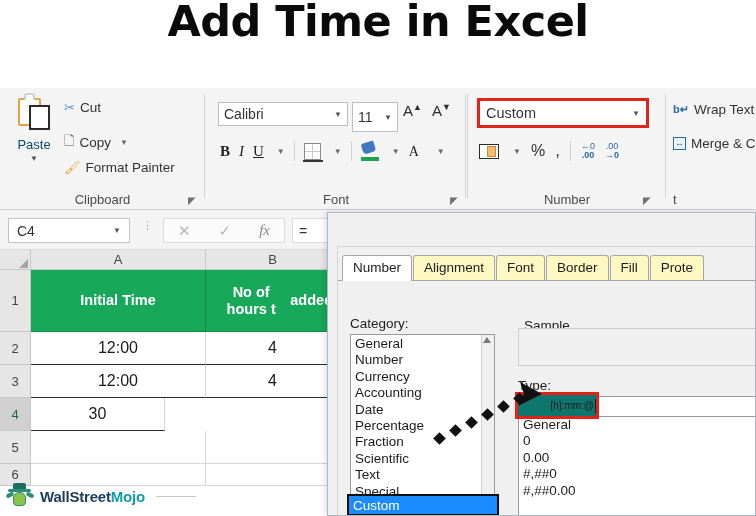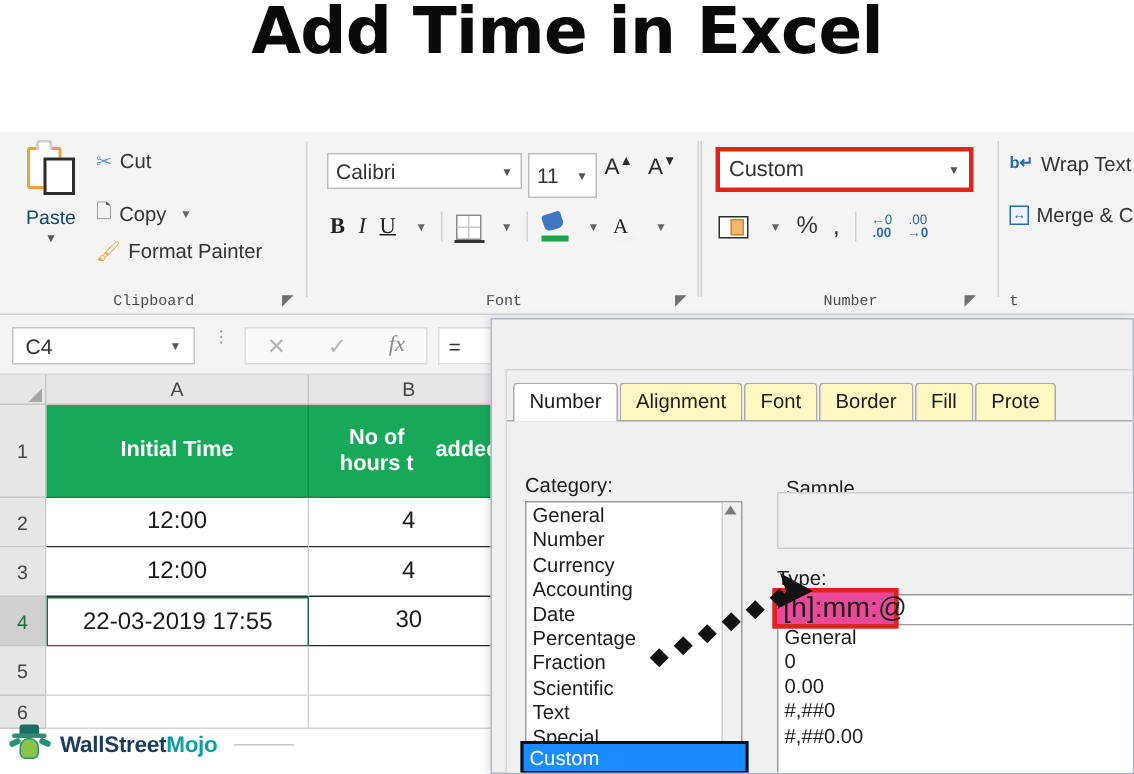--- a/index.html
+++ b/index.html
@@ -67,23 +67,22 @@
     border-bottom: 1px solid #d0d0d0;
   }
   .grp {
     position: absolute;
     top: 0; height: 122px;
   }
   .grp-label {
     position: absolute;
     bottom: 3px; width: 100%;
     text-align: center;
-    font-size: 10px;
+    font-size: 13px;
     color: #4a4a4a;
-    font-family: Liberation Mono, monospace;
   }
   .grp-sep {
     position: absolute;
     top: 6px; width: 1px; height: 104px;
     background: #d3d3d3;
   }
   .dlg-launcher {
     position: absolute;
     bottom: 4px;
     font-size: 10px; color: #707070;
@@ -458,24 +457,25 @@
     position:absolute; left: 176px; top: 80px;
     width: 240px; height: 21px;
     background:#ffffff; border:1px solid #9a9a9a;
     display:flex; align-items:center; padding-left: 4px;
     font-size: 13.5px; color:#1c1c1c;
   }
   .type-hl {
     position:absolute; left: 173px; top: 76px;
     width: 84px; height: 27px;
     border: 3px solid #e2231a;
-    background:#ec4899;
+    background:#0f766e;
     display:flex; align-items:center; padding-left: 4px;
-    font-size: 19px; color:#1c1c1c;
+    font-size: 10px; color:#1c1c1c;
     z-index: 5;
+    justify-content: flex-end;
   }
   .type-caret {
     display:inline-block; width:1px; height:14px;
     background:#1c1c1c; margin-left:1px;
   }
   .type-list {
     position:absolute; left: 176px; top: 101px;
     width: 240px; height: 101px;
     background:#ffffff; border:1px solid #9a9a9a; border-top:none;
     overflow:hidden;
@@ -650,21 +650,20 @@
     </div>
 
     <div class="srow">
       <div class="rowhdr r3">3</div>
       <div class="cell num col-a r3 thickb">12:00</div>
       <div class="cell num col-b r3 thickb">4</div>
     </div>
 
     <div class="srow">
       <div class="rowhdr r4 sel">4</div>
-      <div class="cell num col-a r4 a4sel thickb">22-03-2019 17:55</div>
       <div class="cell num col-b r4 thickb">30</div>
     </div>
 
     <div class="srow">
       <div class="rowhdr r5">5</div>
       <div class="cell num col-a r5"></div>
       <div class="cell num col-b r5"></div>
     </div>
 
     <div class="srow">

